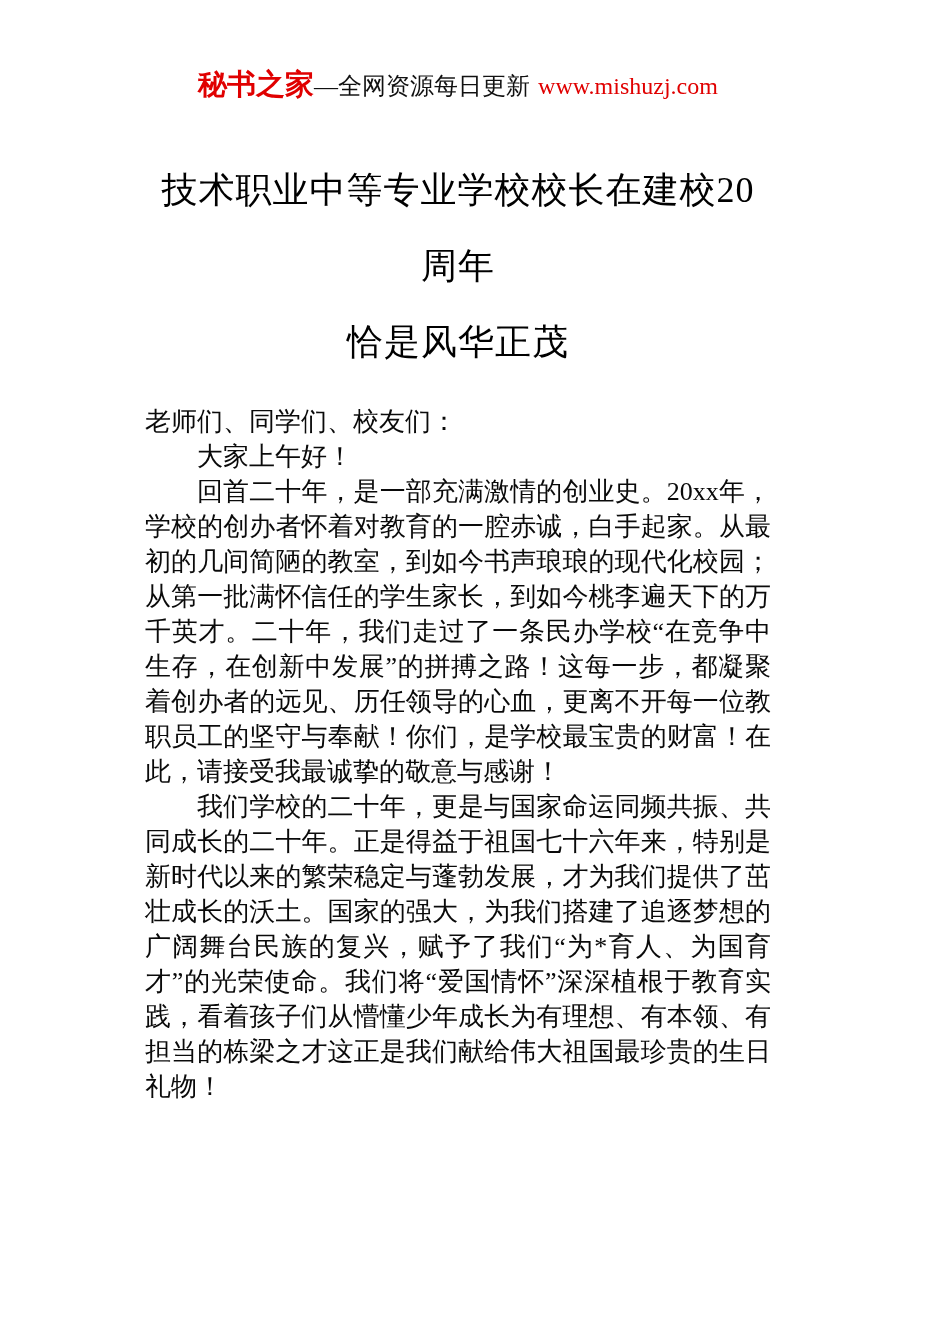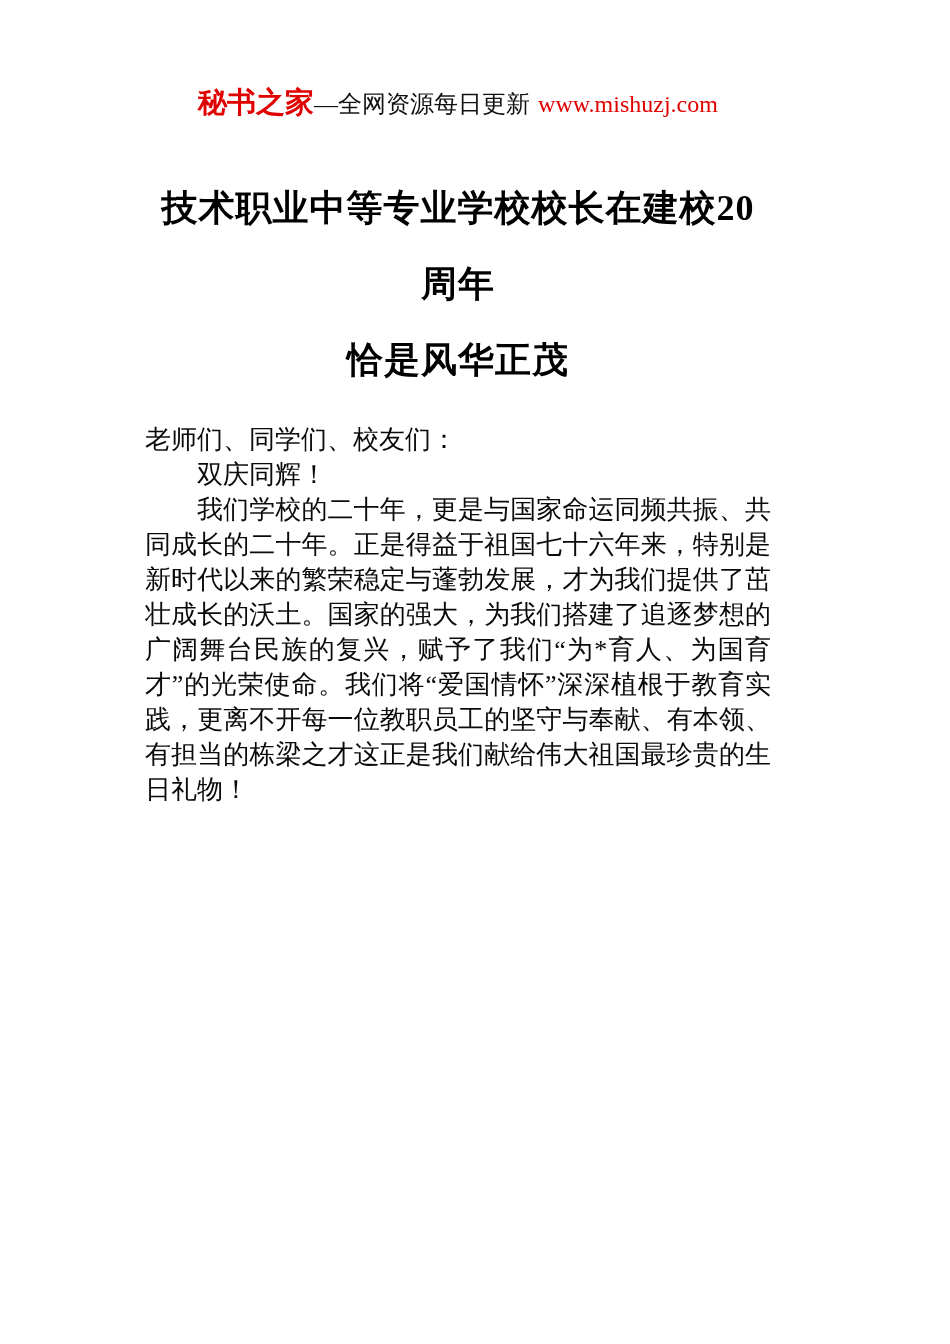--- a/index.html
+++ b/index.html
@@ -7,21 +7,21 @@
   body {
     width: 950px;
     min-height: 1344px;
     margin: 0 auto;
     font-family: "Liberation Serif", "DejaVu Serif", serif;
     color: #0a0a0a;
   }
   .page {
     width: 916px;
     min-height: 1344px;
-    padding: 86px 145px 40px 145px;
+    padding: 68px 145px 40px 145px;
     background: #ffffff;
     overflow: hidden;
   }
   .site-header {
     text-align: center;
     font-size: 24px;
     line-height: 32px;
     white-space: nowrap;
   }
   .site-name {
@@ -36,21 +36,21 @@
     color: #e00000;
     margin-left: 8px;
     text-decoration: none;
     cursor: pointer;
   }
   .doc-title {
     margin-top: 50px;
     margin-bottom: 24px;
     text-align: center;
     font-size: 36px;
-    font-weight: bold;
+    font-weight: normal;
     color: #000000;
     letter-spacing: 1px;
   }
   .title-line { display: block; line-height: 76px; }
   .doc-body {
     font-size: 26px;
     line-height: 35px;
     text-align: justify;
     text-justify: inter-character;
     color: #0a0a0a;
@@ -67,17 +67,18 @@
     <span class="site-name">秘书之家</span><span class="tagline">—全网资源每日更新</span><span class="site-url">www.mishuzj.com</span>
   </div>
 
   <h1 class="doc-title">
     <span class="title-line">技术职业中等专业学校校长在建校20周年</span>
     <span class="title-line">恰是风华正茂</span>
   </h1>
 
   <div class="doc-body">
     <p class="para no-indent">老师们、同学们、校友们：</p>
-    <p class="para">双庆同辉！</p>
-    <p class="para">我们学校的二十年，更是与国家命运同频共振、共同成长的二十年。正是得益于祖国七十六年来，特别是新时代以来的繁荣稳定与蓬勃发展，才为我们提供了茁壮成长的沃土。国家的强大，为我们搭建了追逐梦想的广阔舞台民族的复兴，赋予了我们“为*育人、为国育才”的光荣使命。我们将“爱国情怀”深深植根于教育实践，更离不开每一位教职员工的坚守与奉献、有本领、有担当的栋梁之才这正是我们献给伟大祖国最珍贵的生日礼物！</p>
+    <p class="para">大家上午好！</p>
+    <p class="para">回首二十年，是一部充满激情的创业史。20xx年，学校的创办者怀着对教育的一腔赤诚，白手起家。从最初的几间简陋的教室，到如今书声琅琅的现代化校园；从第一批满怀信任的学生家长，到如今桃李遍天下的万千英才。二十年，我们走过了一条民办学校“在竞争中生存，在创新中发展”的拼搏之路！这每一步，都凝聚着创办者的远见、历任领导的心血，更离不开每一位教职员工的坚守与奉献！你们，是学校最宝贵的财富！在此，请接受我最诚挚的敬意与感谢！</p>
+    <p class="para">我们学校的二十年，更是与国家命运同频共振、共同成长的二十年。正是得益于祖国七十六年来，特别是新时代以来的繁荣稳定与蓬勃发展，才为我们提供了茁壮成长的沃土。国家的强大，为我们搭建了追逐梦想的广阔舞台民族的复兴，赋予了我们“为*育人、为国育才”的光荣使命。我们将“爱国情怀”深深植根于教育实践，看着孩子们从懵懂少年成长为有理想、有本领、有担当的栋梁之才这正是我们献给伟大祖国最珍贵的生日礼物！</p>
   </div>
 
 </div>
 
 </body></html>

